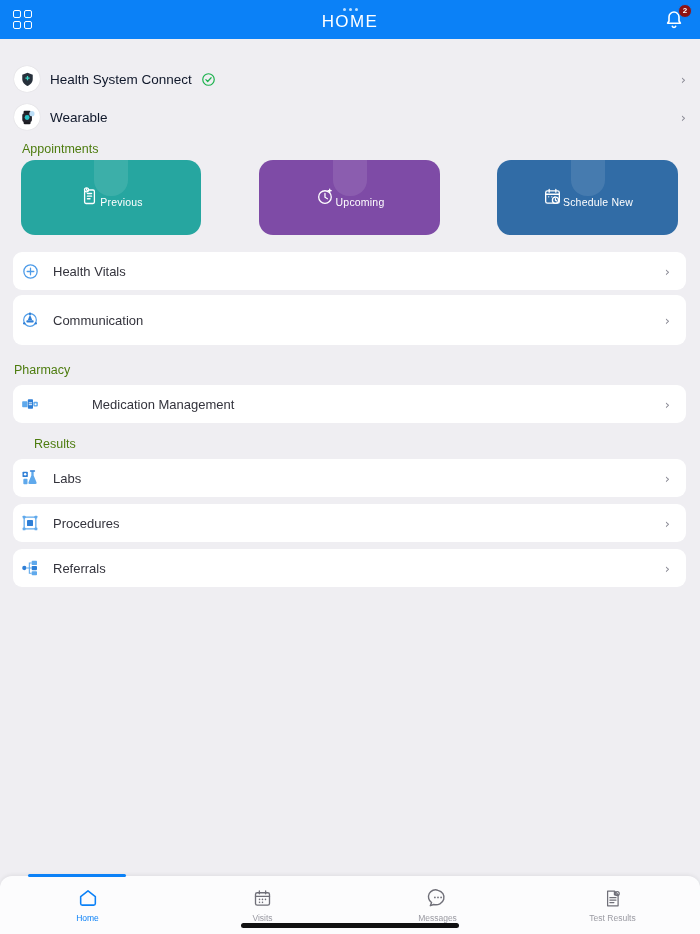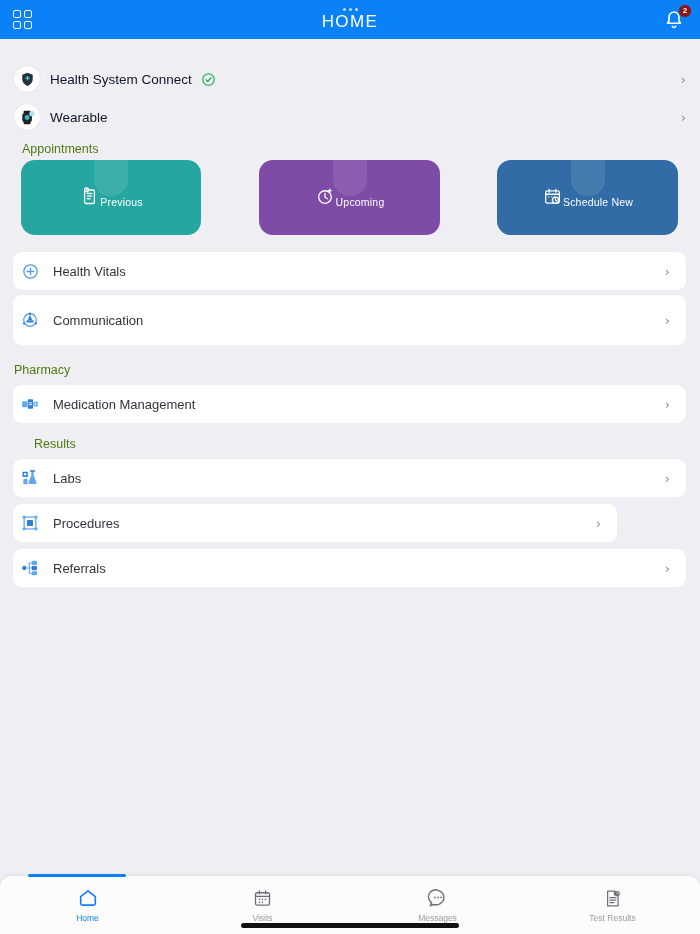--- a/index.html
+++ b/index.html
@@ -225,21 +225,21 @@
         <circle cx="12" cy="4.4" r="1.5" fill="#2F7FD6"></circle>
         <circle cx="5" cy="16" r="1.4" fill="#2F7FD6"></circle>
         <circle cx="19" cy="16" r="1.4" fill="#2F7FD6"></circle>
       </svg>
     </span>
     <span class="row-label">Communication</span>
     <span class="chev">›</span>
   </div>
 
   <div class="sec-label" style="top:363px; left:14px;">Pharmacy</div>
-  <div class="card-row" style="left:13px; top:385px; width:673px; height:38px;">
+  <div class="card-row" style="left:13px; top:385px; width:673px; height:38px;gap:39px;">
     <span class="row-ico">
       <svg width="20" height="20" viewBox="0 0 24 24">
         <rect x="2.6" y="8.6" width="6.4" height="7.4" rx="1" fill="#5FA9EC"></rect>
         <rect x="9.4" y="6.4" width="6.2" height="11.4" rx="1" fill="#2F7FD6"></rect>
         <rect x="16" y="9.4" width="5.4" height="5.6" rx="1.2" fill="#5FA9EC"></rect>
         <path d="M11 10.6h3M11 12.8h3" stroke="#fff" stroke-width="1.1" stroke-linecap="round"></path>
         <circle cx="18.7" cy="12.2" r="1.2" fill="#fff"></circle>
       </svg>
     </span>
     <span class="row-label">Medication Management</span>
@@ -255,21 +255,21 @@
         <circle cx="6.2" cy="7.6" r="1.5" fill="#fff"></circle>
         <path d="M13.6 4v5l-3.4 8.2a1.5 1.5 0 0 0 1.4 2.1h6.8a1.5 1.5 0 0 0 1.4-2.1L16.4 9V4z" fill="#5FA9EC"></path>
         <path d="M12.6 3.6h4.8" stroke="#2F7FD6" stroke-width="1.6" stroke-linecap="round"></path>
         <rect x="4" y="13" width="5" height="6.6" rx="1" fill="#5FA9EC"></rect>
       </svg>
     </span>
     <span class="row-label">Labs</span>
     <span class="chev">›</span>
   </div>
 
-  <div class="card-row" style="left:13px; top:504px; width:604px; height:38px;">
+  <div class="card-row" style="left:13px; top:504px; width:673px; height:38px;">
     <span class="row-ico">
       <svg width="20" height="20" viewBox="0 0 24 24">
         <rect x="5" y="5" width="14" height="14" rx="1.6" fill="none" stroke="#5FA9EC" stroke-width="1.5"></rect>
         <rect x="8.4" y="8.4" width="7.2" height="7.2" rx="1" fill="#2F7FD6"></rect>
         <rect x="3.2" y="3.2" width="3.4" height="3.4" rx=".8" fill="#5FA9EC"></rect>
         <rect x="17.4" y="3.2" width="3.4" height="3.4" rx=".8" fill="#5FA9EC"></rect>
         <rect x="3.2" y="17.4" width="3.4" height="3.4" rx=".8" fill="#5FA9EC"></rect>
         <rect x="17.4" y="17.4" width="3.4" height="3.4" rx=".8" fill="#5FA9EC"></rect>
       </svg>
     </span>

